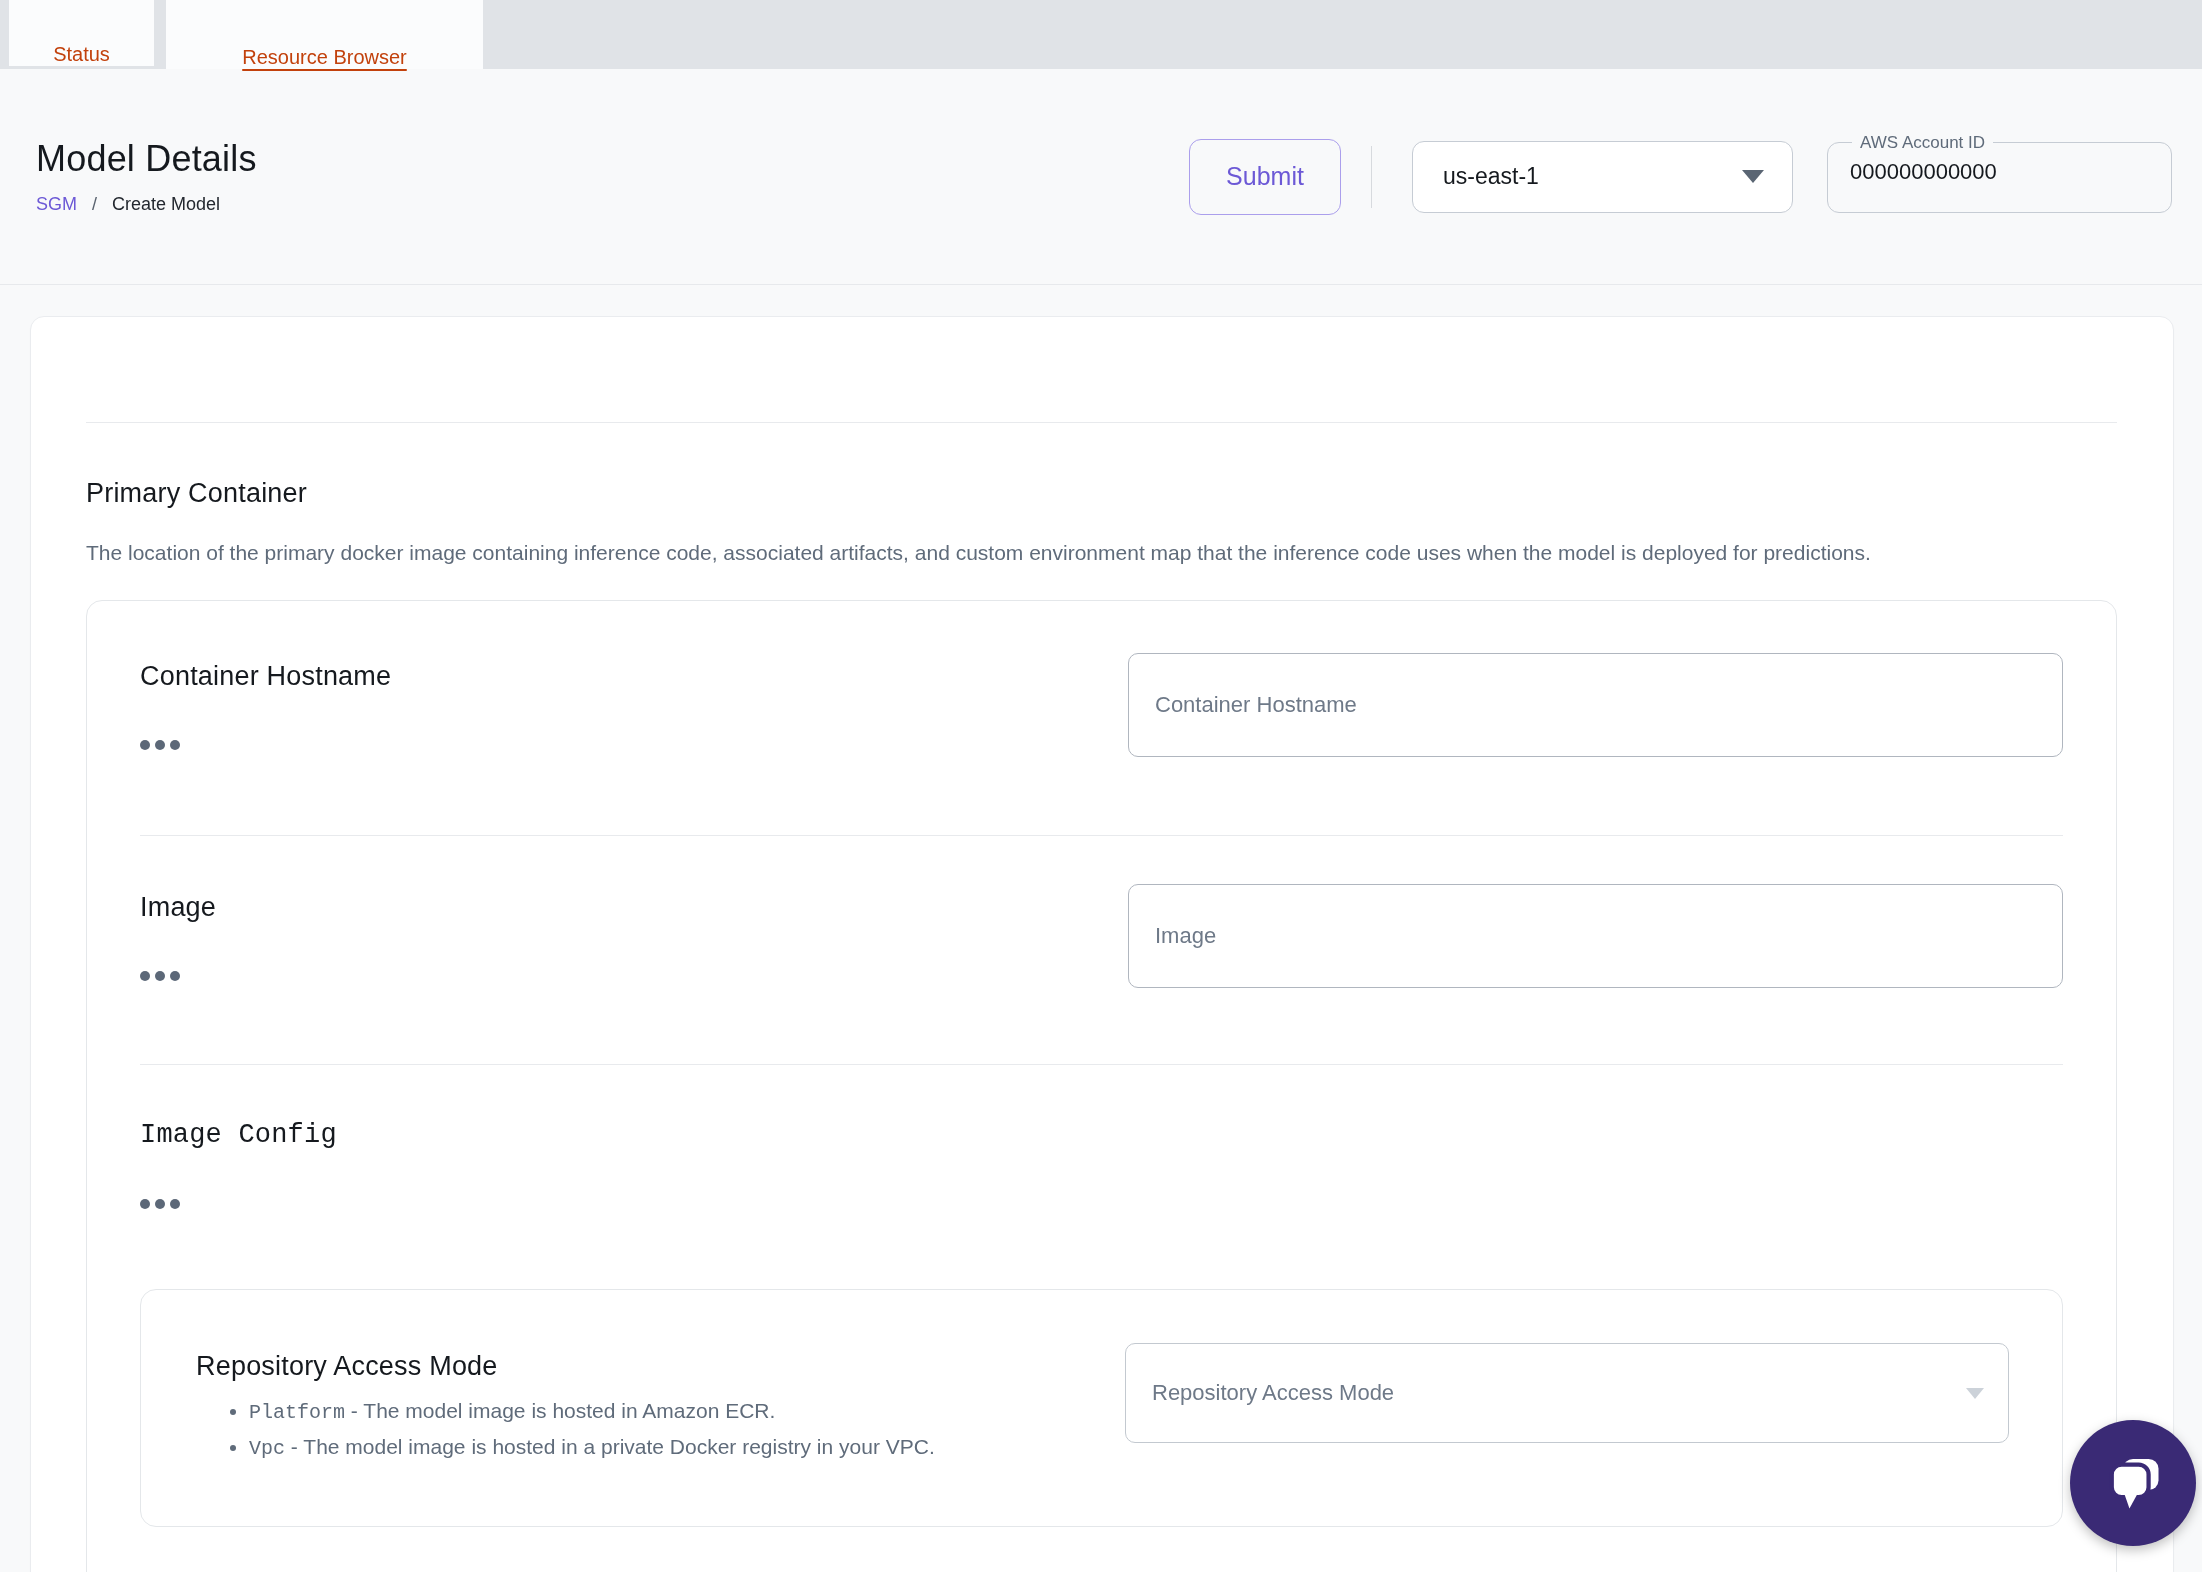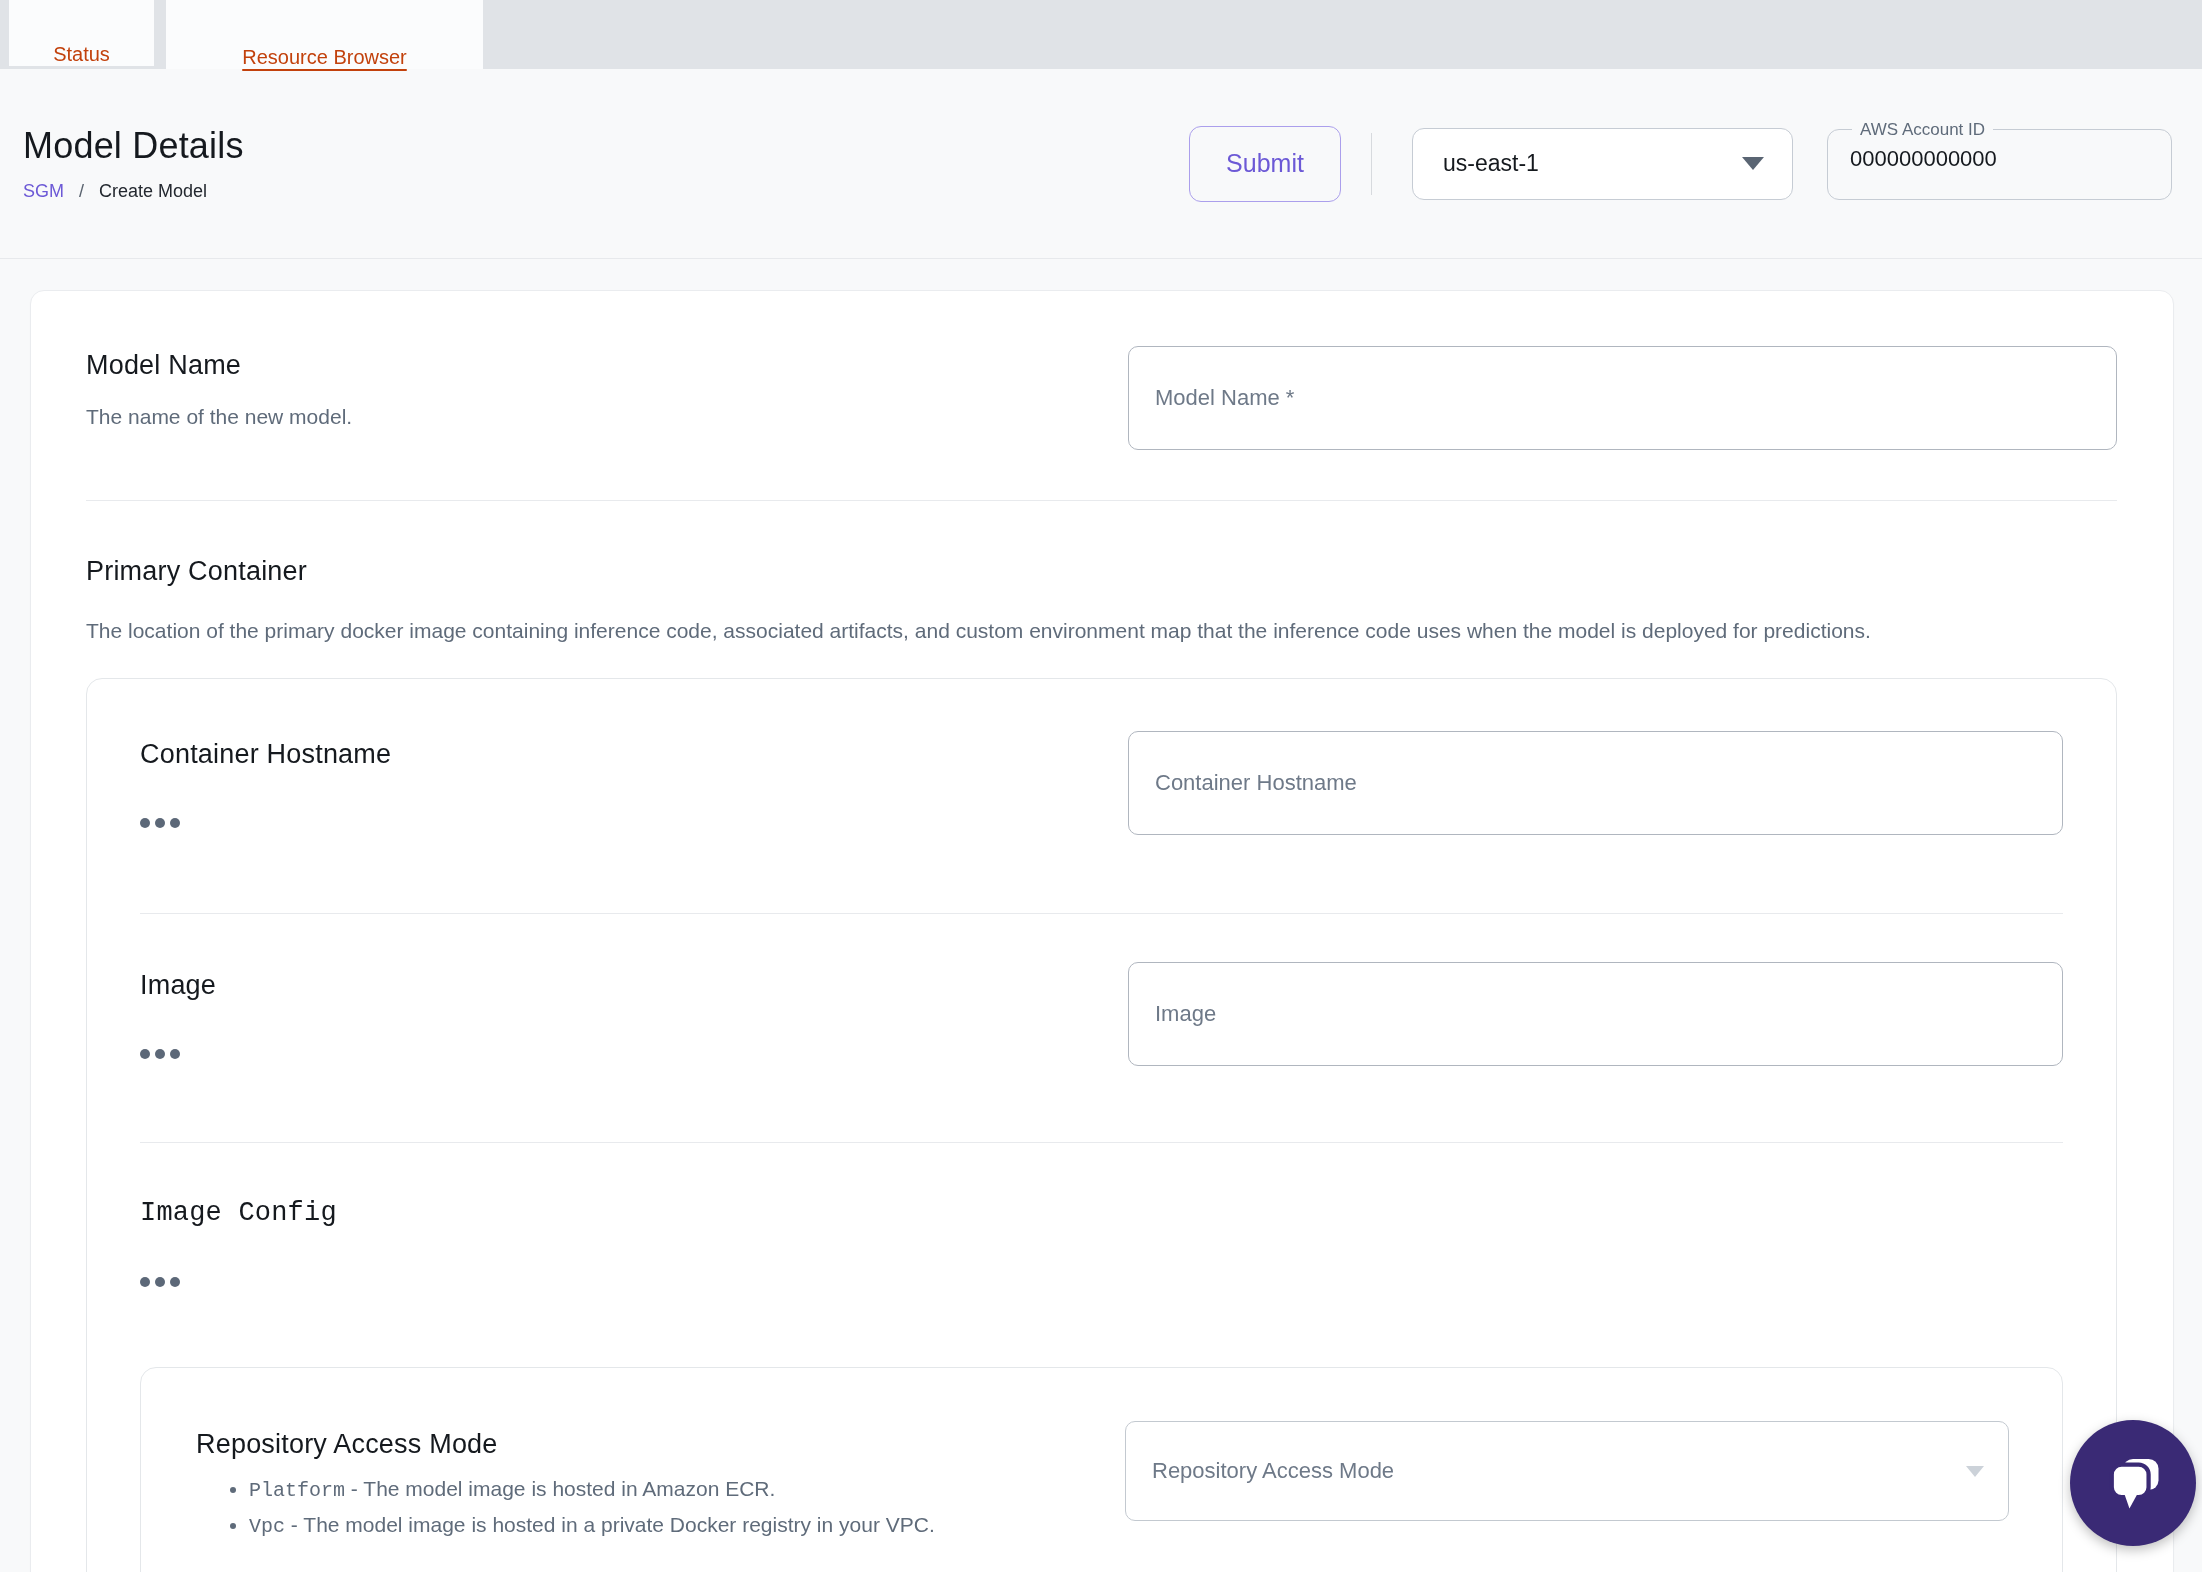--- a/index.html
+++ b/index.html
@@ -32,27 +32,27 @@
   }
   .tab-rb {
     background: #fbfcfd;
     margin-left: 12px;
     width: 317px;
   }
   .tab-rb .tab-label { text-decoration: underline; text-underline-offset: 5px; }
 
   
   .header {
-    height: 190px;
+    height: 216px;
     background: #f8f9fa;
     border-bottom: 1px solid #e7e9ec;
     display: flex;
     align-items: center;
     justify-content: space-between;
-    padding: 0 30px 0 23px;
+    padding: 0 30px 0 36px;
   }
   .page-title { font-size: 36px; font-weight: 400; color: #15191e; letter-spacing: 0.2px; }
   .breadcrumb { margin-top: 14px; font-size: 18px; }
   .breadcrumb a { color: #6c59d6; text-decoration: none; }
   .breadcrumb .sep { color: #59626e; margin: 0 10px; }
   .breadcrumb .current { color: #23282f; }
 
   .header-right { display: flex; align-items: center; }
   .submit-btn {
     background: transparent;
@@ -237,29 +237,20 @@
     <fieldset class="aws-field">
       <legend>AWS Account ID</legend>
       <input type="text" value="000000000000" style="">
     </fieldset>
   </div>
 </div>
 
 <div class="content">
   <div class="card">
 
-    <div class="field-row row-model-name">
-      <div class="row-left">
-        <h2 class="field-label">Model Name</h2>
-        <p class="field-desc">The name of the new model.</p>
-      </div>
-      <div class="col-input-lg">
-        <input class="text-input" type="text" placeholder="Model Name *" style="">
-      </div>
-    </div>
 
     <hr class="divider divider-1">
 
     <div class="section-primary">
       <h2 class="field-label">Primary Container</h2>
       <p class="field-desc">The location of the primary docker image containing inference code, associated artifacts, and custom environment map that the inference code uses when the model is deployed for predictions.</p>
     </div>
 
     <div class="subcard">
 

